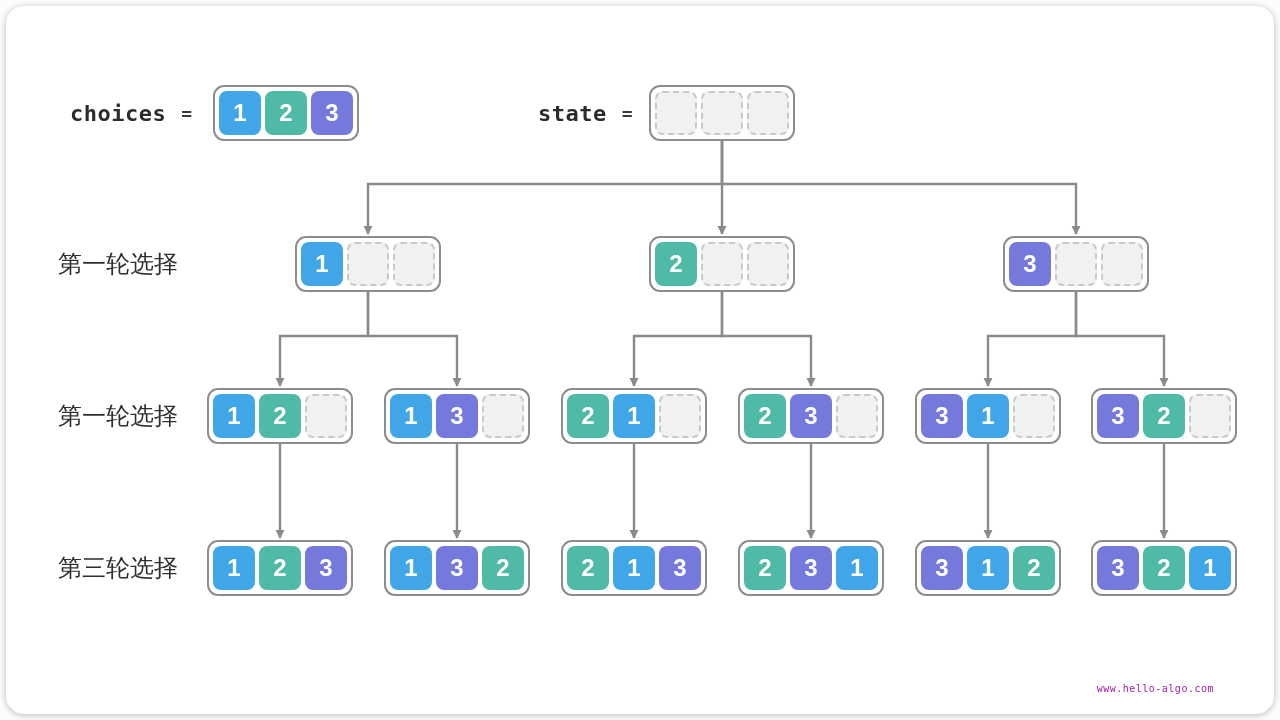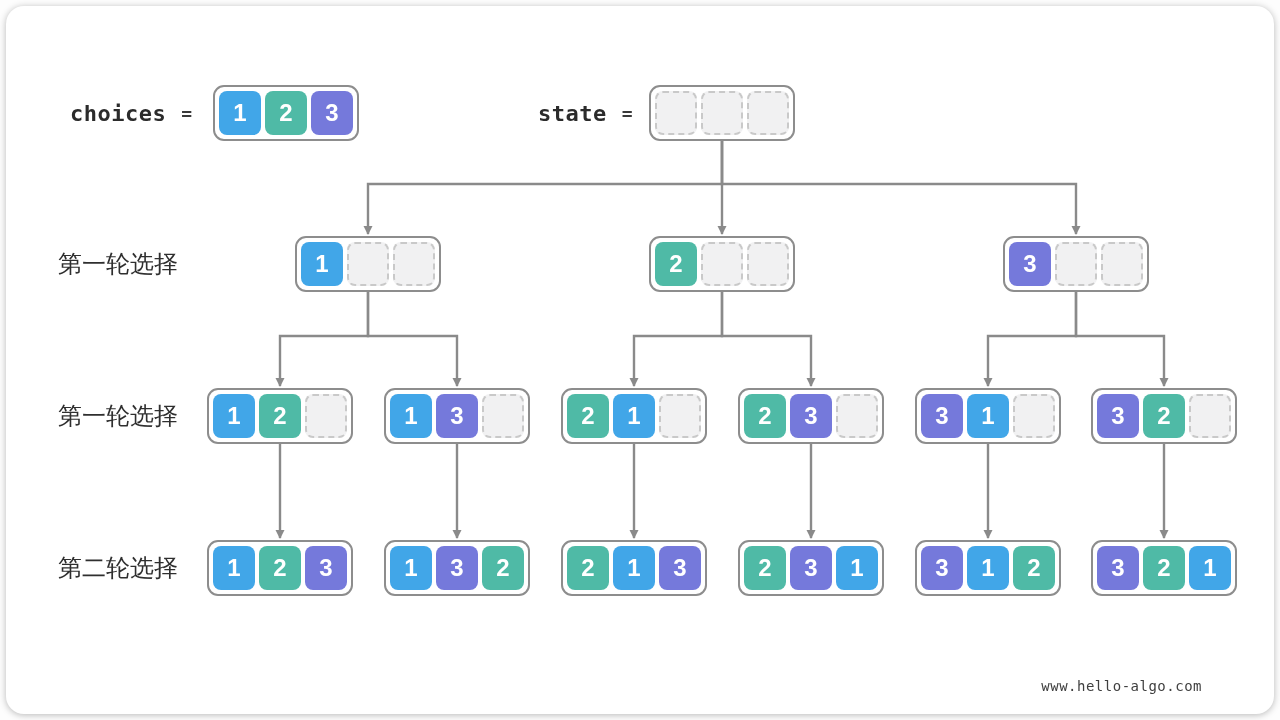--- a/index.html
+++ b/index.html
@@ -31,23 +31,23 @@
     font-family:"Liberation Sans",sans-serif;font-weight:700;font-size:24px;color:var(--cell-text);
   }
   .cell.empty{background:var(--empty-fill);border:2px dashed var(--empty-border);}
   .row-label{
     position:absolute;left:58px;width:140px;height:56px;
     display:flex;align-items:center;
     font-size:24px;font-weight:500;color:#2f2f2f;
     font-family:"Liberation Sans",sans-serif;
   }
   #watermark{
-    position:absolute;right:78px;bottom:26px;
+    position:absolute;right:66px;bottom:26px;
     font-family:"DejaVu Sans Mono","Liberation Mono",monospace;
-    font-size:14px;color:#404040;letter-spacing:0.5px;
+    font-size:10px;color:#a21caf;letter-spacing:0.5px;
   }
 </style>
 </head>
 <body>
 
 <div id="canvas">
   <div id="card"></div>
   <div id="stage">
 
     <svg id="wires" width="1280" height="720" viewBox="0 0 1280 720">
@@ -78,21 +78,21 @@
       <span class="eq">=</span>
     </div>
 
     <div class="hdr-group" style="left:538px">
       <span class="code-label">state</span>
       <span class="eq">=</span>
     </div>
 
     <div class="row-label" style="top:236px">第一轮选择</div>
     <div class="row-label" style="top:388px">第一轮选择</div>
-    <div class="row-label" style="top:540px">第二轮选择</div>
+    <div class="row-label" style="top:540px">第三轮选择</div>
 
     <div id="watermark">www.hello-algo.com</div>
   <div class="node" style="left: 286px; top: 85px;">
         <div class="cell" style="background: rgb(65, 166, 232);">1</div>
         <div class="cell" style="background: rgb(79, 186, 166);">2</div>
         <div class="cell" style="background: rgb(117, 121, 219);">3</div>
       </div>
       <div class="node" style="left: 722px; top: 85px;">
         <div class="cell empty"></div>
         <div class="cell empty"></div>

